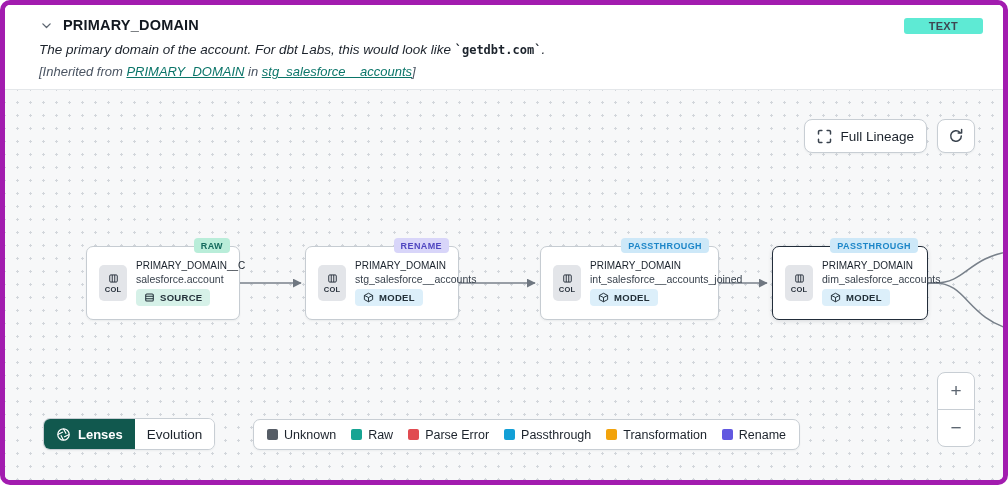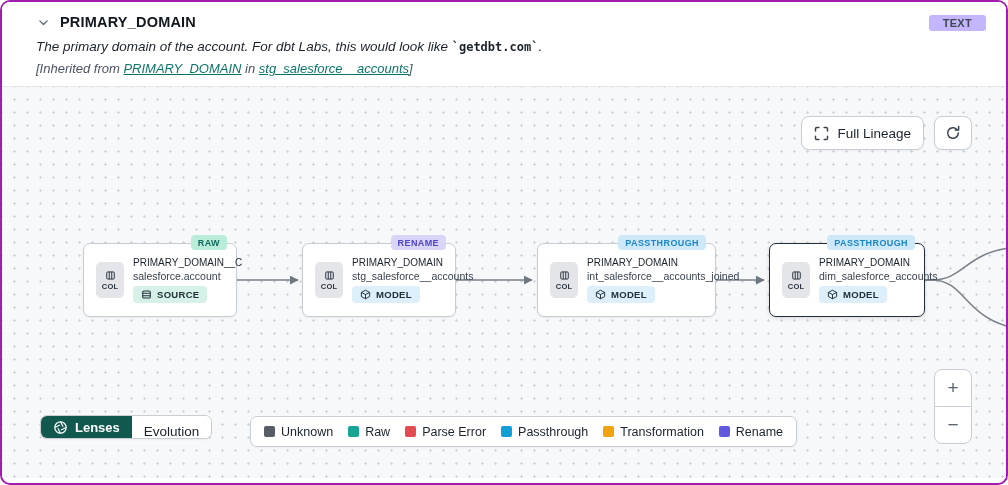--- a/index.html
+++ b/index.html
@@ -1,29 +1,29 @@
 <!DOCTYPE html>
 <html><head>
 <meta charset="utf-8">
 <style>
   * { margin:0; padding:0; box-sizing:border-box; }
   html,body { width:1008px; height:485px; background:#fff; font-family:"Liberation Sans",sans-serif; }
   .app {
     position:absolute; inset:0; width:1008px; height:485px;
-    border:2px solid #a21caf; border-radius:10px; overflow:hidden; background:#fff;
+    border:5px solid #a21caf; border-radius:10px; overflow:hidden; background:#fff;
   }
   
   .hdr { position:relative; padding:12px 20px 10px 20px; background:#fff; }
   .title-row { display:flex; align-items:center; gap:10px; margin-left:14px; }
   .chev { display:inline-flex; width:14px; height:14px; align-items:center; justify-content:center; cursor:pointer; }
   .page-title { font-size:14.5px; font-weight:700; color:#121820; letter-spacing:.2px; }
   .type-badge {
     position:absolute; top:13px; right:20px;
-    background:#c4b5fd; color:#3e4752; font-size:11px; font-weight:600;
-    padding:2px 14px; border-radius:3px; letter-spacing:.3px;text-align:right;
+    background:#5eead4; color:#3e4752; font-size:11px; font-weight:600;
+    padding:2px 25px; border-radius:3px; letter-spacing:.3px;text-align:right;
   }
   .desc { margin:9px 0 0 14px; font-size:13.5px; font-style:italic; color:#1c232c; }
   .desc code { font-family:"DejaVu Sans Mono",monospace; font-weight:700; font-style:normal; font-size:12px;text-align:right; }
   .inherited { margin:7px 0 0 14px; font-size:13px; font-style:italic; color:#4a5462; }
   .inherited a { color:#0b7569; text-decoration:underline; cursor:pointer; }
   
   .canvas {
     position:relative; width:1008px; height:392px; border-top:1px solid #e4e7ea;
     background:#f7f8f9;
     background-image:radial-gradient(circle, #d2d6db 1px, rgba(0,0,0,0) 1.2px);
@@ -67,21 +67,21 @@
   .tag-model { background:#dceffa; }
   .nbadge {
     position:absolute; top:-9px; right:9px; font-size:9px; font-weight:700; letter-spacing:.4px;
     padding:2.5px 7px; border-radius:4px;
   }
   .badge-raw  { background:#b9edd9; color:#12695c; }
   .badge-rename { background:#d8d5f9; color:#4f46c0; }
   .badge-pass { background:#cde8f8; color:#1d86c8; }
   
   .lens-bar {
-    position:absolute; left:38px; top:328px; height:24px; display:flex;
+    position:absolute; left:38px; top:328px; height:32px; display:flex;
     border:1px solid #c8ced4; border-radius:7px; background:#fff; overflow:hidden;
     box-shadow:0 1px 2px rgba(20,30,40,.05);
   }
   .lenses-btn {
     display:flex; align-items:center; gap:7px; background:#11584e; color:#fff;
     font-size:13px; font-weight:600; padding:0 12px; cursor:pointer;
   }
   .lens-select {
     display:flex; align-items:center; gap:8px; padding:0 12px; font-size:13.5px;
     color:#1c232c; cursor:pointer; background:#fff;flex-direction:column;

